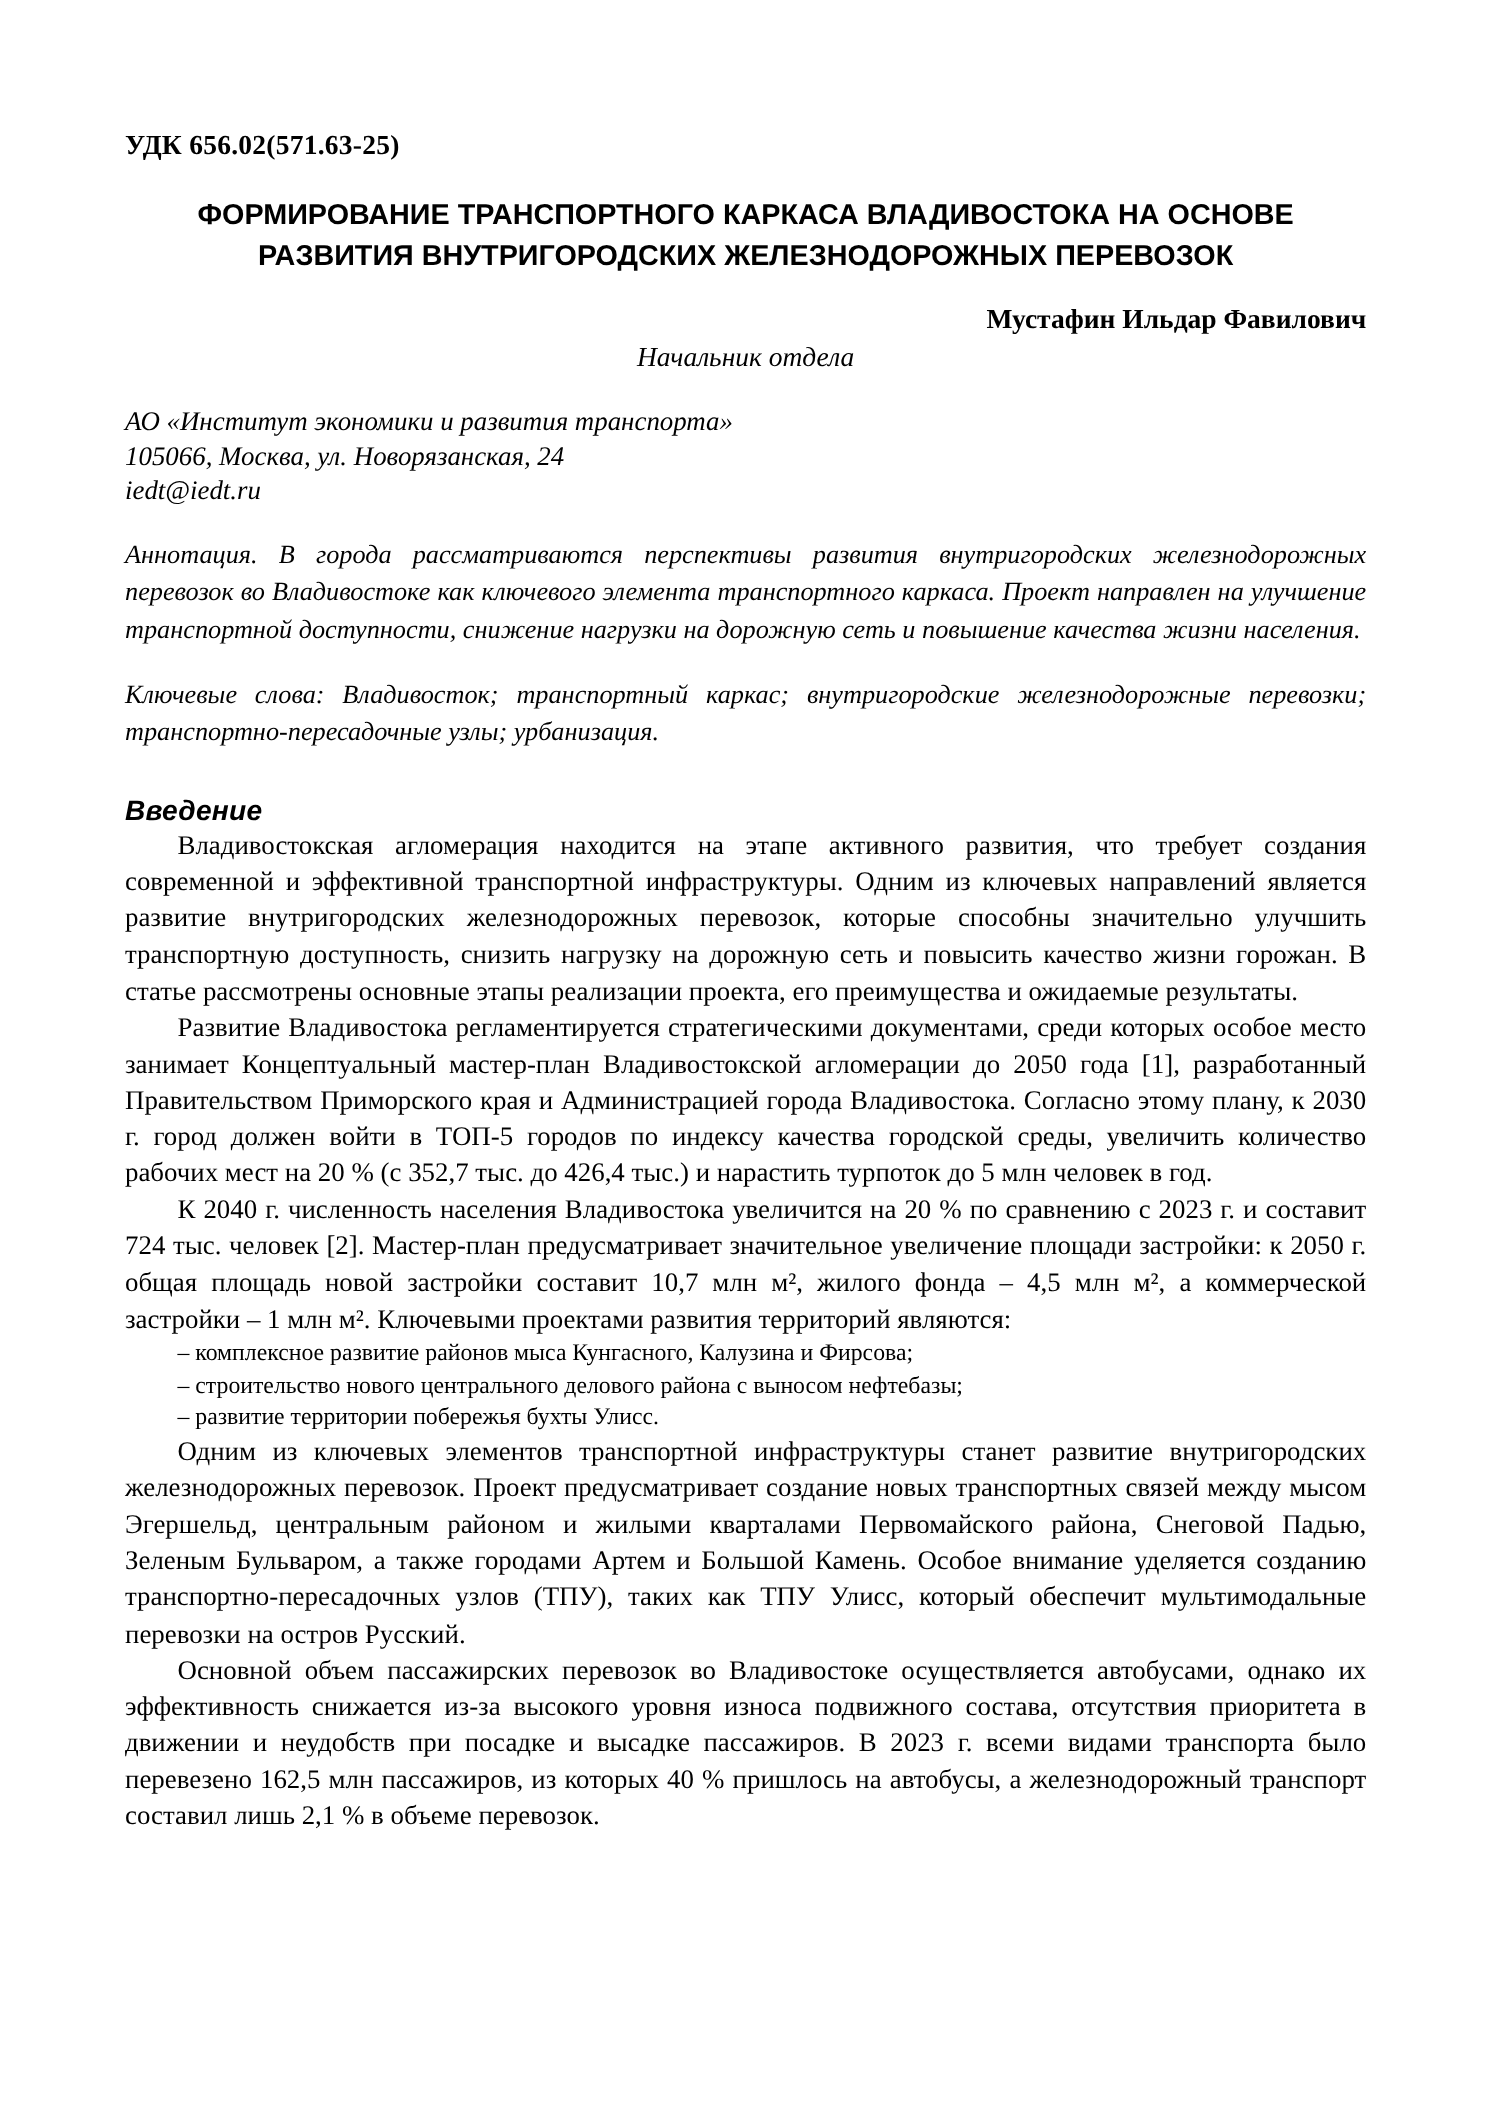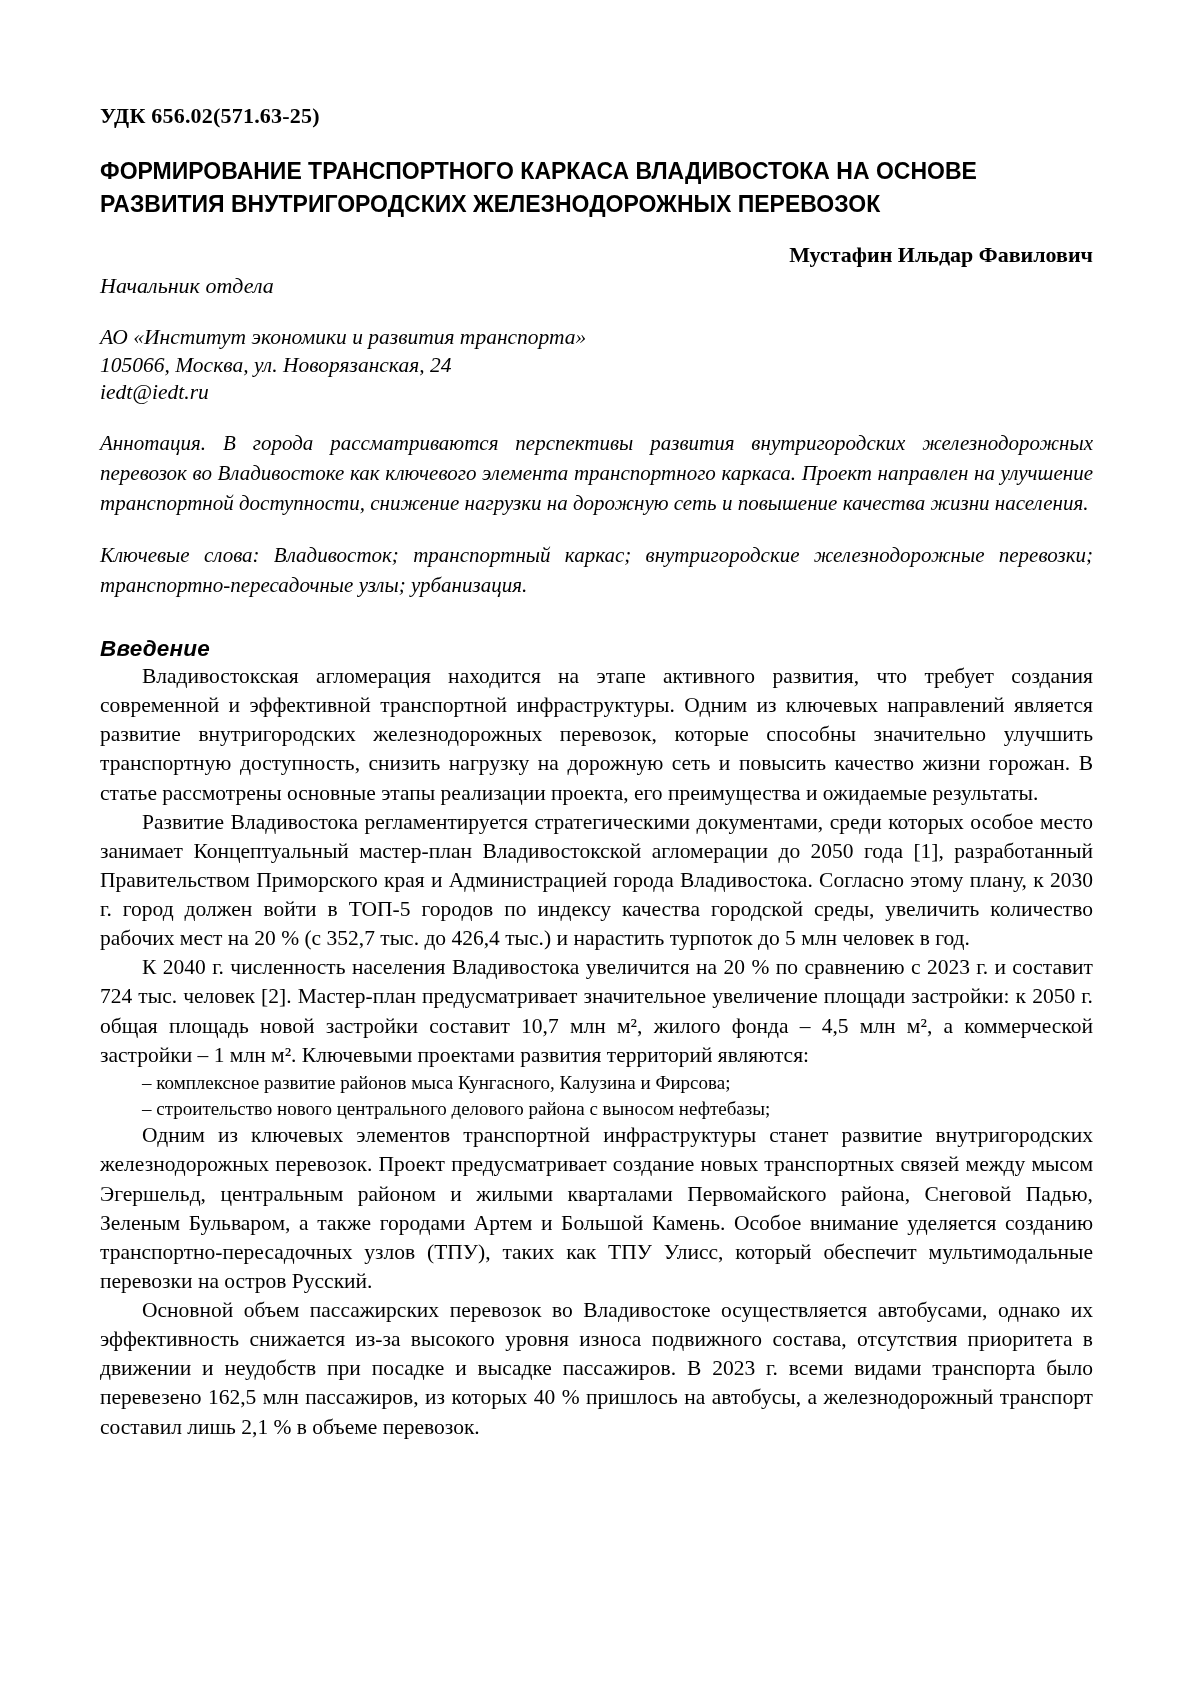--- a/index.html
+++ b/index.html
@@ -17,30 +17,32 @@
   }
   .udc {
     font-weight: bold;
     font-size: 22px;
     letter-spacing: 0.2px;
   }
   .title {
     font-family: "Liberation Sans", sans-serif;
     font-weight: bold;
     font-size: 23px;
+    text-align: center;
     line-height: 1.42;
     margin-top: 26px;
   }
   .author {
     text-align: right;
     font-weight: bold;
     font-size: 22px;
     margin-top: 22px;
   }
   .position {
+    text-align: center;
     font-style: italic;
     font-size: 22px;
     margin-top: 5px;
   }
   .affiliation {
     text-align: left;
     font-style: italic;
     font-size: 21.5px;
     line-height: 1.28;
     margin-top: 25px;
@@ -103,18 +105,19 @@
 
   <div class="section-heading">Введение</div>
   <p class="para first">Владивостокская агломерация находится на этапе активного развития, что требует создания современной и эффективной транспортной инфраструктуры. Одним из ключевых направлений является развитие внутригородских железнодорожных перевозок, которые способны значительно улучшить транспортную доступность, снизить нагрузку на дорожную сеть и повысить качество жизни горожан. В статье рассмотрены основные этапы реализации проекта, его преимущества и ожидаемые результаты.</p>
 
   <p class="para first">Развитие Владивостока регламентируется стратегическими документами, среди которых особое место занимает Концептуальный мастер-план Владивостокской агломерации до 2050 года [1], разработанный Правительством Приморского края и Администрацией города Владивостока. Согласно этому плану, к 2030 г. город должен войти в ТОП-5 городов по индексу качества городской среды, увеличить количество рабочих мест на 20 % (с 352,7 тыс. до 426,4 тыс.) и нарастить турпоток до 5 млн человек в год.</p>
   <p class="para">К 2040 г. численность населения Владивостока увеличится на 20 % по сравнению с 2023 г. и составит 724 тыс. человек [2]. Мастер-план предусматривает значительное увеличение площади застройки: к 2050 г. общая площадь новой застройки составит 10,7 млн м², жилого фонда – 4,5 млн м², а коммерческой застройки – 1 млн м². Ключевыми проектами развития территорий являются:</p>
 
   <div>
     <p class="list-item">– комплексное развитие районов мыса Кунгасного, Калузина и Фирсова;</p>
     <p class="list-item">– строительство нового центрального делового района с выносом нефтебазы;</p>
+    <p class="list-item">– развитие территории побережья бухты Улисс.</p>
   </div>
 
   <p class="para">Одним из ключевых элементов транспортной инфраструктуры станет развитие внутригородских железнодорожных перевозок. Проект предусматривает создание новых транспортных связей между мысом Эгершельд, центральным районом и жилыми кварталами Первомайского района, Снеговой Падью, Зеленым Бульваром, а также городами Артем и Большой Камень. Особое внимание уделяется созданию транспортно-пересадочных узлов (ТПУ), таких как ТПУ Улисс, который обеспечит мультимодальные перевозки на остров Русский.</p>
   <p class="para">Основной объем пассажирских перевозок во Владивостоке осуществляется автобусами, однако их эффективность снижается из-за высокого уровня износа подвижного состава, отсутствия приоритета в движении и неудобств при посадке и высадке пассажиров. В 2023 г. всеми видами транспорта было перевезено 162,5 млн пассажиров, из которых 40 % пришлось на автобусы, а железнодорожный транспорт составил лишь 2,1 % в объеме перевозок.</p>
 
 </div>
 
 </body></html>

